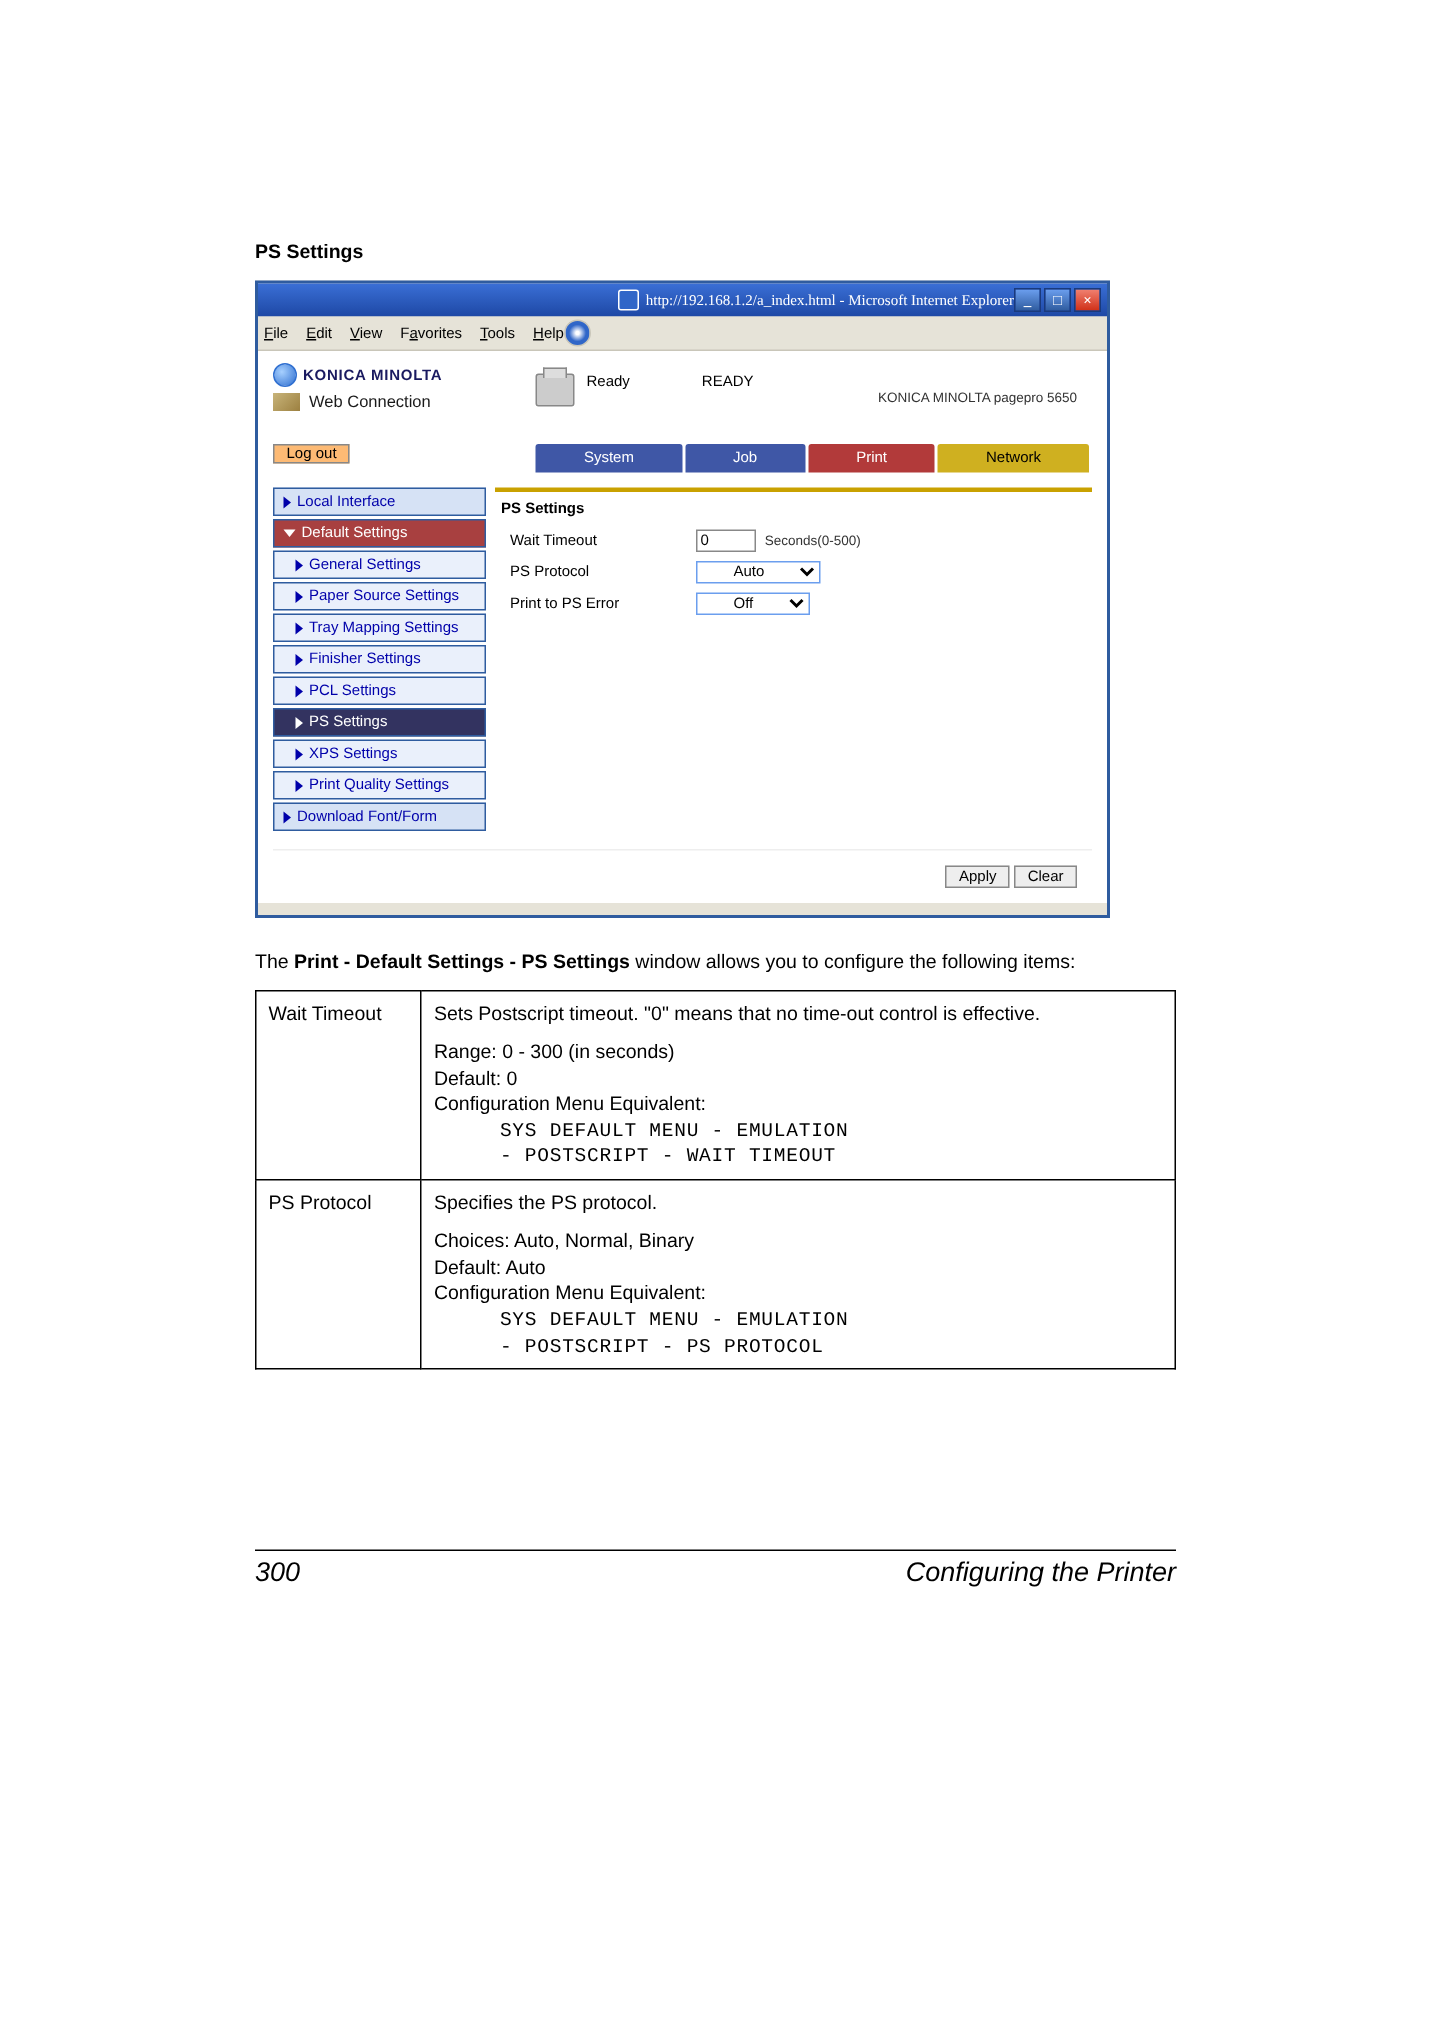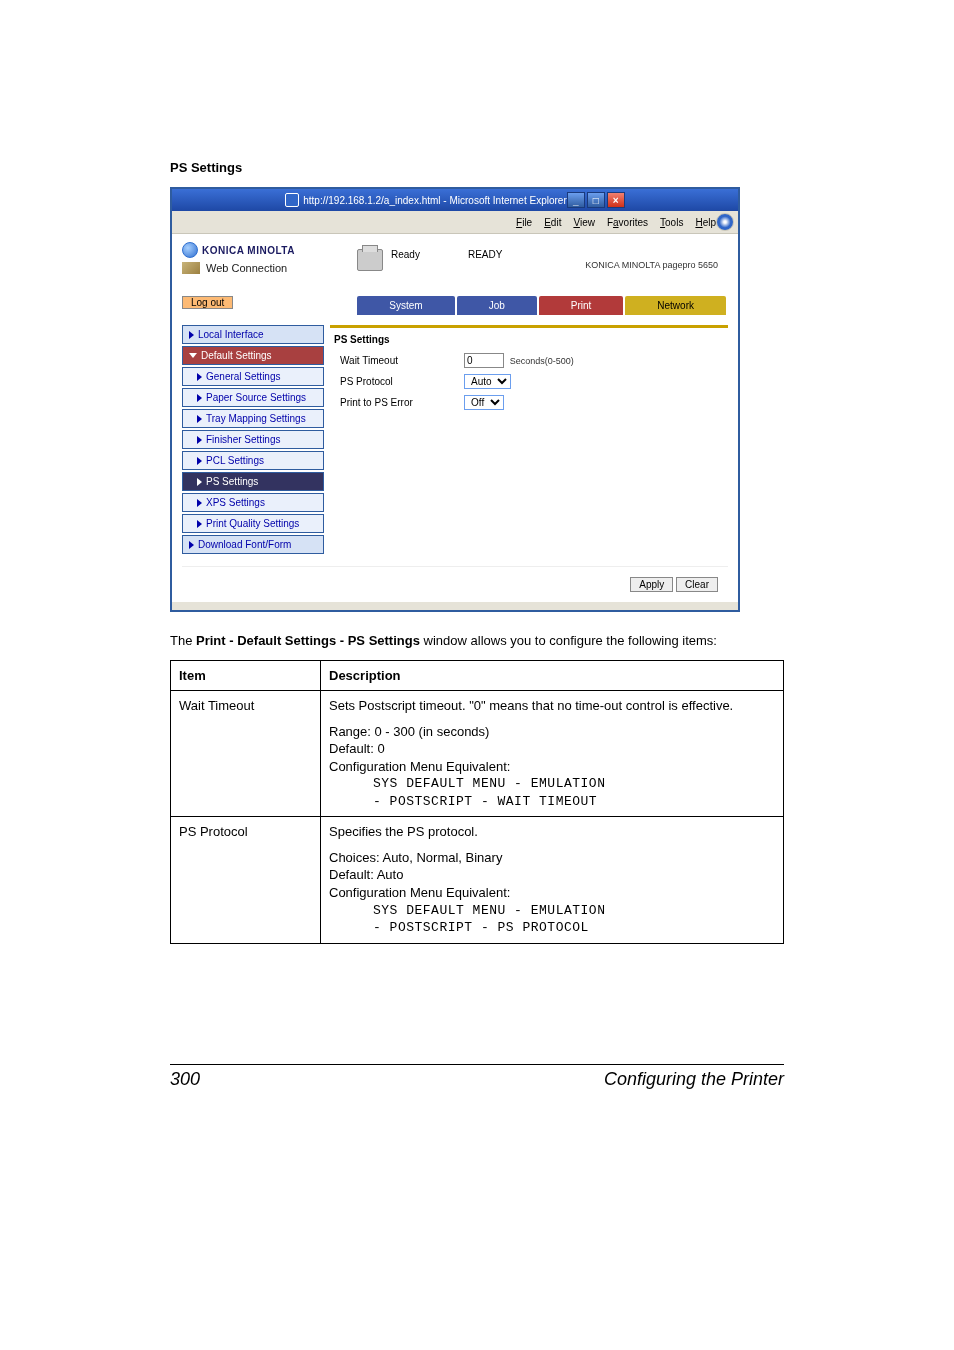--- a/index.html
+++ b/index.html
@@ -1,29 +1,29 @@
 <!DOCTYPE html>
 <html><head>
 <meta charset="utf-8">
 <style>
 * { box-sizing: border-box; margin: 0; padding: 0; }
 body { font-family: Arial, Helvetica, sans-serif; background: #fff; width: 954px; margin: 0 auto; color: #000; }
 .page { padding: 160px 170px 40px 170px; }
 .section-title { font-size: 13px; font-weight: bold; margin-bottom: 12px; }
 
 .browser { border: 2px solid #2f5c9f; background: #e6e3d8; width: 570px; margin-bottom: 20px; font-size: 10px; }
-.titlebar { background: linear-gradient(#3a6fd6, #1e48a5); color: #fff; padding: 3px 4px; display: flex; align-items: center; justify-content: center; }
+.titlebar { background: linear-gradient(#3a6fd6, #1e48a5); color: #fff; padding: 3px 4px; display: flex; align-items: center; justify-content: flex-end; font-family: Liberation Serif, serif; }
 .titlebar-left { display: flex; align-items: center; gap: 4px; }
 .titlebar-icon { width: 14px; height: 14px; background: #3066c8; border: 1px solid #fff; border-radius: 2px; }
 .winbtns { display: flex; gap: 2px; }
 .winbtn { width: 18px; height: 16px; display: flex; align-items: center; justify-content: center; font-weight: bold; border: 1px solid #1a3a7c; }
 .winbtn.min, .winbtn.max { background: linear-gradient(#6b9eee, #2f5c9f); color: #fff; }
 .winbtn.close { background: linear-gradient(#f08070, #d03018); color: #fff; }
 
-.menubar { background: #e6e3d8; border-bottom: 1px solid #c9c6b9; padding: 2px 4px; display: flex; align-items: center; justify-content: flex-end; }
+.menubar { background: #e6e3d8; border-bottom: 1px solid #c9c6b9; padding: 2px 4px; display: flex; align-items: center; justify-content: flex-start; }
 .menus { display: flex; gap: 12px; color: #000; }
 .menu-item .u { text-decoration: underline; }
 .ie-logo { width: 18px; height: 18px; border-radius: 50%; background: radial-gradient(#fff 10%, #3066c8 50%); border: 1px solid #c9c6b9; }
 
 .content { background: #fff; padding: 0; }
 .header-row { display: flex; align-items: center; padding: 8px 10px 0 10px; }
 .brand-col { width: 175px; }
 .brand-line { display: flex; align-items: center; gap: 4px; margin-bottom: 4px; }
 .km-dot { width: 16px; height: 16px; border-radius: 50%; background: radial-gradient(circle at 35% 35%, #a7d0ff, #2f6fd0); border: 1px solid #2f6fd0; }
 .km-text { font-weight: bold; font-size: 10px; color: #1a1a60; letter-spacing: 0.5px; }
@@ -53,21 +53,21 @@
 .side-item.child { padding-left: 14px; }
 .tri-r { display: inline-block; width: 0; height: 0; border-top: 4px solid transparent; border-bottom: 4px solid transparent; border-left: 5px solid currentColor; }
 .tri-d { display: inline-block; width: 0; height: 0; border-left: 4px solid transparent; border-right: 4px solid transparent; border-top: 5px solid currentColor; }
 
 .panel { flex: 1; border-top: 3px solid #c9a100; padding: 6px 4px; font-size: 10px; color: #000; }
 .panel-title { font-weight: bold; margin-bottom: 8px; font-size: 10px; }
 .panel-table { width: 100%; }
 .panel-row { display: flex; align-items: center; margin-bottom: 6px; }
 .panel-label { width: 130px; padding-left: 6px; }
 .panel-ctrl input[type=text] { width: 40px; font-size: 10px; border: 1px solid #888; padding: 1px 2px; }
-.panel-ctrl select { font-size: 10px; border: 1px solid #6b9eee; background: #fff; padding: 0 2px; }
+.panel-ctrl select { font-size: 10px; border: 1px solid #6b9eee; background: #fff; padding: 0 20px; }
 .suffix { font-size: 9px; margin-left: 3px; color: #333; }
 
 .buttons { text-align: right; padding: 10px; border-top: 1px solid #eee; margin: 0 10px 8px 10px; }
 .buttons input { font-size: 10px; padding: 1px 8px; border: 1px solid #888; background: #eee; }
 
 .body-text { font-size: 13px; margin: 8px 0 10px 0; line-height: 1.35; }
 .tbl { border-collapse: collapse; width: 100%; font-size: 13px; }
 .tbl th, .tbl td { border: 1px solid #000; vertical-align: top; padding: 6px 8px; text-align: left; line-height: 1.35; }
 .tbl th { font-weight: bold; }
 .sub { margin-top: 8px; }
@@ -227,24 +227,20 @@
       </div>
     </div>
   </div>
 
   <p class="body-text">
     <span>The </span><b>Print - Default Settings - PS Settings</b><span> window allows you to configure the following items:</span>
   </p>
 
   <table class="tbl">
     <tbody>
-        <tr>
-      <th style="width:150px;">Item</th>
-      <th>Description</th>
-    </tr>
     <tr>
       <td>Wait Timeout</td>
       <td>
         <div>Sets Postscript timeout. "0" means that no time-out control is effective.</div>
         <div class="sub">Range:  0 - 300 (in seconds)</div>
         <div>Default:  0</div>
         <div>Configuration Menu Equivalent:</div>
         <span class="mono indent">SYS DEFAULT MENU - EMULATION</span>
         <span class="mono indent">- POSTSCRIPT - WAIT TIMEOUT</span>
       </td>

